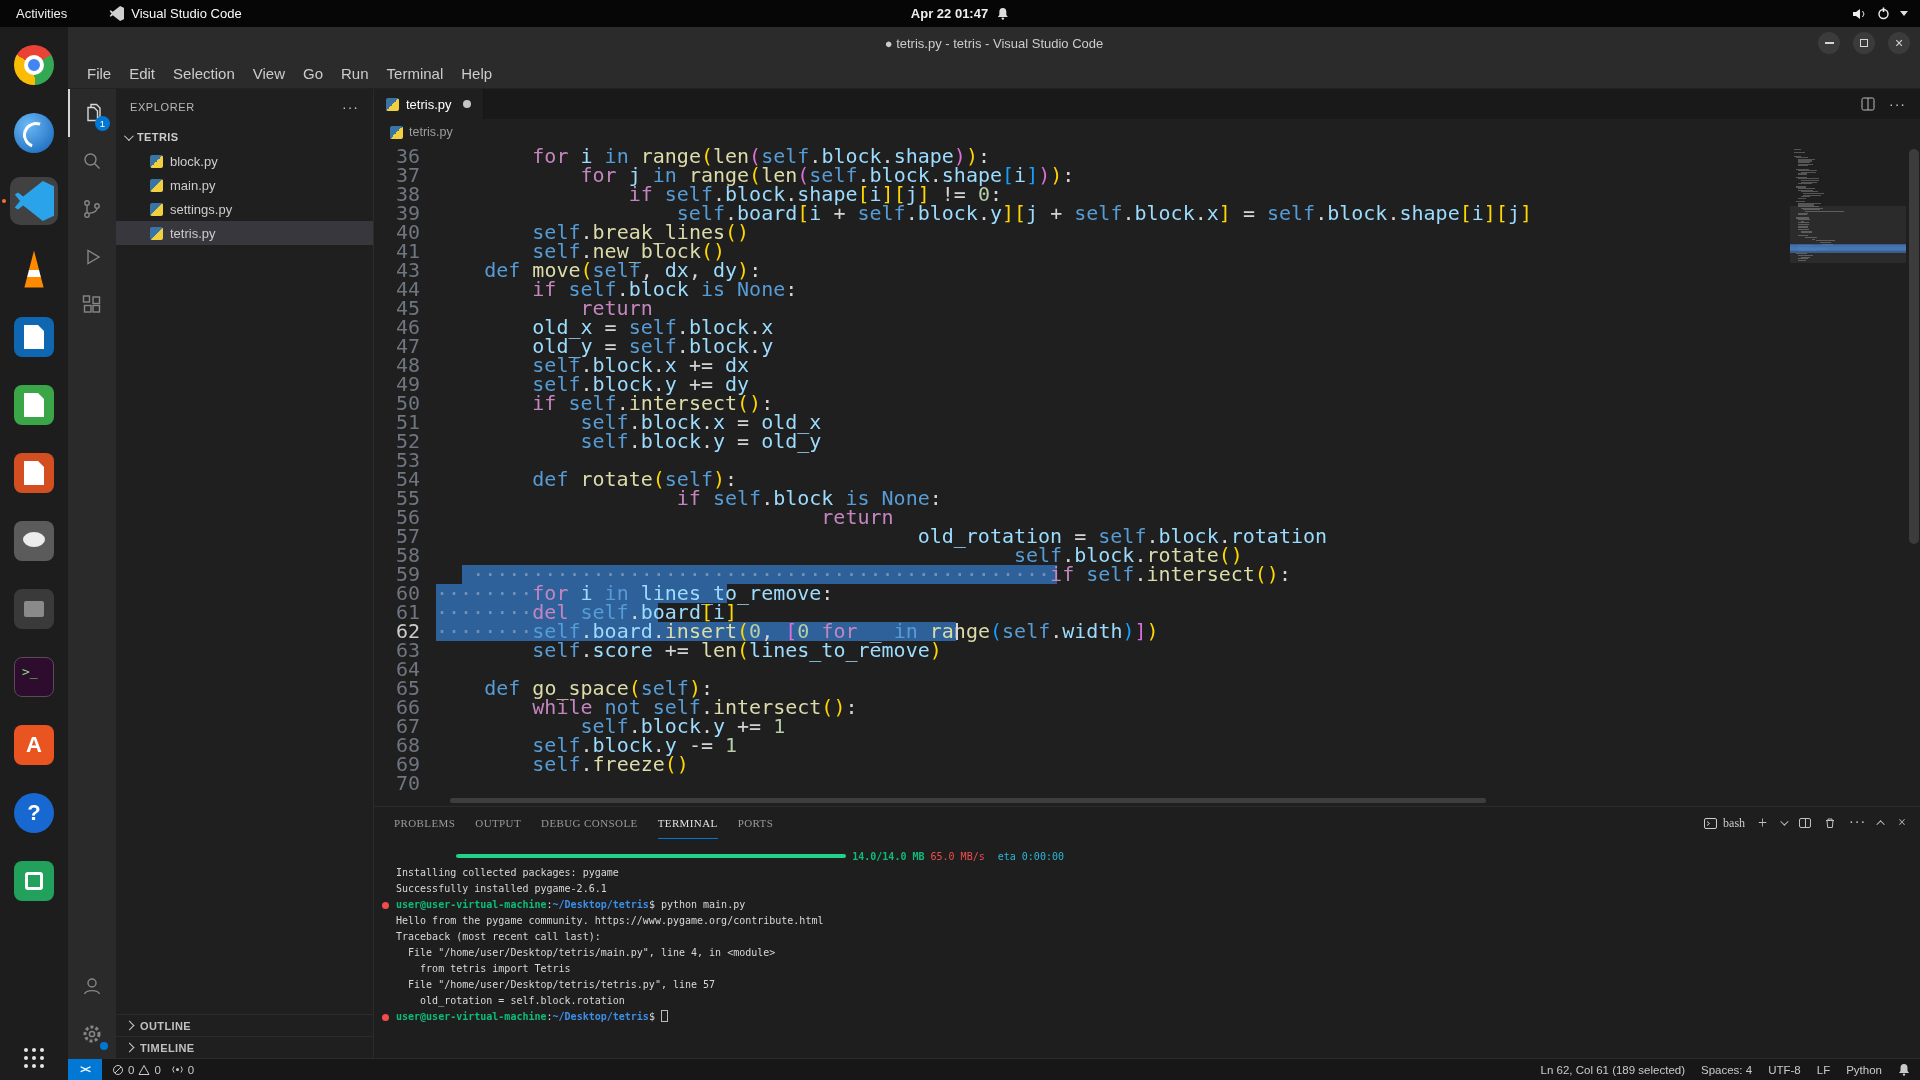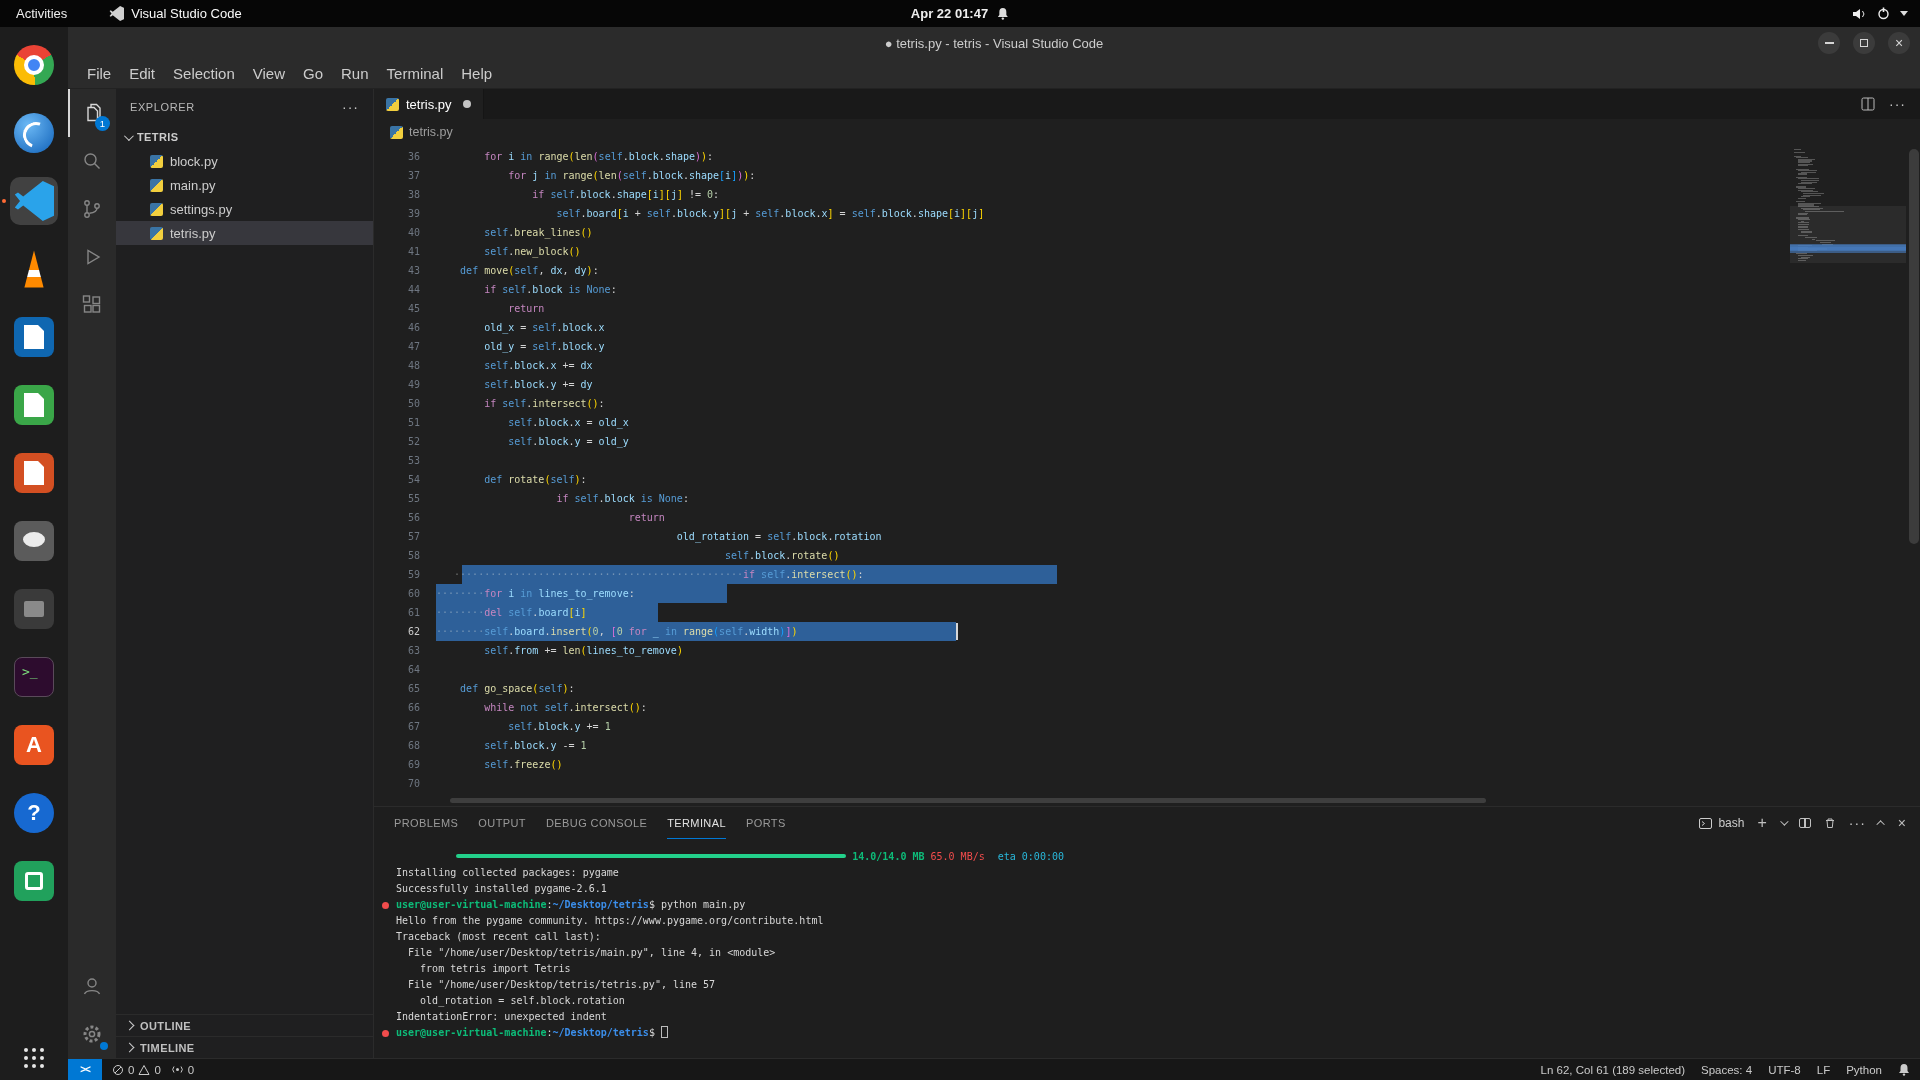--- a/index.html
+++ b/index.html
@@ -86,41 +86,41 @@
 
   
   #editor-col { flex:1 1 auto; display:flex; flex-direction:column; min-width:0; }
   #tabbar { height:30px; background:#191919; display:flex; align-items:stretch; flex:0 0 auto; }
   #tab-active { display:flex; align-items:center; gap:7px; padding:0 12px; background:#1f1f1f; color:#ffffff; font-size:13px; border-right:1px solid #151515; }
   .tab-dot { width:8px; height:8px; border-radius:50%; background:#c4c4c4; margin-left:4px; }
   #editor-actions { margin-left:auto; display:flex; align-items:center; gap:14px; padding-right:14px; color:#bbbbbb; }
   #breadcrumbs { height:26px; background:#1f1f1f; display:flex; align-items:center; gap:6px; padding-left:16px; color:#9d9d9d; font-size:12.5px; flex:0 0 auto; }
 
   
-  #editor { flex:1 1 auto; position:relative; background:#1f1f1f; overflow:hidden; font-family:"DejaVu Sans Mono",monospace; font-size:10px; }
+  #editor { flex:1 1 auto; position:relative; background:#1f1f1f; overflow:hidden; font-family:"DejaVu Sans Mono",monospace; font-size:20px; }
   #code-area { position:absolute; left:0; top:2px; right:130px; }
   .code-line { height:19px; line-height:19px; position:relative; white-space:pre; }
   .lnum { display:inline-block; width:46px; text-align:right; margin-right:16px; color:#6e7681; position:relative; z-index:2; }
   .lnum.active { color:#cccccc; }
   .ltxt { position:relative; z-index:2; }
   .sel { position:absolute; top:0; height:19px; background:#2e6099; z-index:1; }
   .caret { position:absolute; top:1px; width:2px; height:17px; background:#d7d7d7; z-index:3; }
   .tk-o { color:#d4d4d4; } .tk-p { color:#C586C0; } .tk-b { color:#569CD6; } .tk-v { color:#9CDCFE; }
   .tk-f { color:#DCDCAA; } .tk-n { color:#B5CEA8; } .tk-g1 { color:#FFD700; } .tk-g2 { color:#DA70D6; }
   .tk-g3 { color:#179FFF; } .tk-w { color:rgba(227,228,226,0.38); }
   #minimap { position:absolute; right:14px; top:0; bottom:0; width:116px; }
   .mm-line { position:absolute; height:1.1px; background:rgba(200,200,200,0.32); }
   .mm-sel { position:absolute; left:0; right:0; height:4.5px; background:rgba(62,118,190,0.6); }
   .mm-slider { position:absolute; left:0; right:0; top:61px; height:57px; background:rgba(255,255,255,0.055); }
   #vscroll { position:absolute; right:1px; top:4px; width:10px; height:395px; background:rgba(121,121,121,0.32); border-radius:5px; }
   #hscroll { position:absolute; bottom:3px; left:76px; width:1036px; height:5px; background:rgba(121,121,121,0.35); border-radius:3px; }
 
   
   #panel { height:252px; background:#1e1e1e; border-top:1px solid #2b2b2b; flex:0 0 auto; display:flex; flex-direction:column; }
-  #panel-header { height:32px; display:flex; align-items:center; position:relative; flex:0 0 auto; }
+  #panel-header { height:32px; display:flex; align-items:center; position:relative; flex:0 0 auto;font-family:Liberation Serif, serif; }
   #panel-tabs { display:flex; gap:20px; margin-left:20px; height:100%; align-items:stretch; }
   .panel-tab { display:flex; align-items:center; font-size:11px; letter-spacing:0.4px; color:#9a9a9a; border-bottom:1px solid transparent; }
   .panel-tab.active { color:#e2e2e2; border-bottom:1px solid #0078d4; }
   #panel-actions { position:absolute; right:14px; display:flex; align-items:center; gap:13px; color:#c0c0c0; font-size:14px; }
   .bash-item { display:flex; align-items:center; gap:6px; font-size:12px; color:#cccccc; }
   .chev-sm { width:6px; height:6px; border-right:1.3px solid #c0c0c0; border-bottom:1.3px solid #c0c0c0; display:inline-block; }
   .chev-sm.up { transform:rotate(-135deg) translateY(-2px); }
   .chev-sm.down { transform:rotate(45deg) translateY(-2px); }
   .split-ic { width:12px; height:10px; border:1.2px solid #c0c0c0; border-radius:2px; position:relative; }
   .split-ic::after { content:""; position:absolute; left:4.5px; top:0; bottom:0; width:1.2px; background:#c0c0c0; }
@@ -385,21 +385,21 @@
             <div class="code-line"><span class="lnum">53</span><span class="ltxt"></span></div>
             <div class="code-line"><span class="lnum">54</span><span class="ltxt"><span class="tk-o">        </span><span class="tk-b">def </span><span class="tk-f">rotate</span><span class="tk-g1">(</span><span class="tk-b">self</span><span class="tk-g1">)</span><span class="tk-o">:</span></span></div>
             <div class="code-line"><span class="lnum">55</span><span class="ltxt"><span class="tk-o">                    </span><span class="tk-p">if </span><span class="tk-b">self</span><span class="tk-o">.</span><span class="tk-v">block</span><span class="tk-b"> is </span><span class="tk-b">None</span><span class="tk-o">:</span></span></div>
             <div class="code-line"><span class="lnum">56</span><span class="ltxt"><span class="tk-o">                                </span><span class="tk-p">return</span></span></div>
             <div class="code-line"><span class="lnum">57</span><span class="ltxt"><span class="tk-o">                                        </span><span class="tk-v">old_rotation</span><span class="tk-o"> = </span><span class="tk-b">self</span><span class="tk-o">.</span><span class="tk-v">block</span><span class="tk-o">.</span><span class="tk-v">rotation</span></span></div>
             <div class="code-line"><span class="lnum">58</span><span class="ltxt"><span class="tk-o">                                                </span><span class="tk-b">self</span><span class="tk-o">.</span><span class="tk-v">block</span><span class="tk-o">.</span><span class="tk-f">rotate</span><span class="tk-g1">(</span><span class="tk-g1">)</span></span></div>
             <div class="code-line"><div class="sel" style="left: 88.01px; width: 594.762px;"></div><span class="lnum">59</span><span class="ltxt"><span class="tk-o">   </span><span class="tk-w">················································</span><span class="tk-p">if </span><span class="tk-b">self</span><span class="tk-o">.</span><span class="tk-f">intersect</span><span class="tk-g1">(</span><span class="tk-g1">)</span><span class="tk-o">:</span></span></div>
             <div class="code-line"><div class="sel" style="left: 62px; width: 291.312px;"></div><span class="lnum">60</span><span class="ltxt"><span class="tk-w">········</span><span class="tk-p">for </span><span class="tk-v">i </span><span class="tk-b">in </span><span class="tk-v">lines_to_remove</span><span class="tk-o">:</span></span></div>
             <div class="code-line"><div class="sel" style="left: 62px; width: 221.952px;"></div><span class="lnum">61</span><span class="ltxt"><span class="tk-w">········</span><span class="tk-p">del </span><span class="tk-b">self</span><span class="tk-o">.</span><span class="tk-v">board</span><span class="tk-g1">[</span><span class="tk-v">i</span><span class="tk-g1">]</span></span></div>
             <div class="code-line"><div class="sel" style="left: 62px; width: 520.2px;"></div><span class="lnum active">62</span><span class="ltxt"><span class="tk-w">········</span><span class="tk-b">self</span><span class="tk-o">.</span><span class="tk-v">board</span><span class="tk-o">.</span><span class="tk-f">insert</span><span class="tk-g1">(</span><span class="tk-n">0</span><span class="tk-o">, </span><span class="tk-g2">[</span><span class="tk-n">0</span><span class="tk-p"> for </span><span class="tk-v">_</span><span class="tk-b"> in </span><span class="tk-f">range</span><span class="tk-g3">(</span><span class="tk-b">self</span><span class="tk-o">.</span><span class="tk-v">width</span><span class="tk-g3">)</span><span class="tk-g2">]</span><span class="tk-g1">)</span></span><div class="caret" style="left: 582.2px;"></div></div>
-            <div class="code-line"><span class="lnum">63</span><span class="ltxt"><span class="tk-o">        </span><span class="tk-b">self</span><span class="tk-o">.</span><span class="tk-v">from</span><span class="tk-o"> += </span><span class="tk-f">len</span><span class="tk-g1">(</span><span class="tk-v">lines_to_remove</span><span class="tk-g1">)</span></span></div>
+            <div class="code-line"><span class="lnum">63</span><span class="ltxt"><span class="tk-o">        </span><span class="tk-b">self</span><span class="tk-o">.</span><span class="tk-v">score</span><span class="tk-o"> += </span><span class="tk-f">len</span><span class="tk-g1">(</span><span class="tk-v">lines_to_remove</span><span class="tk-g1">)</span></span></div>
             <div class="code-line"><span class="lnum">64</span><span class="ltxt"></span></div>
             <div class="code-line"><span class="lnum">65</span><span class="ltxt"><span class="tk-o">    </span><span class="tk-b">def </span><span class="tk-f">go_space</span><span class="tk-g1">(</span><span class="tk-b">self</span><span class="tk-g1">)</span><span class="tk-o">:</span></span></div>
             <div class="code-line"><span class="lnum">66</span><span class="ltxt"><span class="tk-o">        </span><span class="tk-p">while </span><span class="tk-b">not </span><span class="tk-b">self</span><span class="tk-o">.</span><span class="tk-f">intersect</span><span class="tk-g1">(</span><span class="tk-g1">)</span><span class="tk-o">:</span></span></div>
             <div class="code-line"><span class="lnum">67</span><span class="ltxt"><span class="tk-o">            </span><span class="tk-b">self</span><span class="tk-o">.</span><span class="tk-v">block</span><span class="tk-o">.</span><span class="tk-v">y</span><span class="tk-o"> += </span><span class="tk-n">1</span></span></div>
             <div class="code-line"><span class="lnum">68</span><span class="ltxt"><span class="tk-o">        </span><span class="tk-b">self</span><span class="tk-o">.</span><span class="tk-v">block</span><span class="tk-o">.</span><span class="tk-v">y</span><span class="tk-o"> -= </span><span class="tk-n">1</span></span></div>
             <div class="code-line"><span class="lnum">69</span><span class="ltxt"><span class="tk-o">        </span><span class="tk-b">self</span><span class="tk-o">.</span><span class="tk-f">freeze</span><span class="tk-g1">(</span><span class="tk-g1">)</span></span></div>
             <div class="code-line"><span class="lnum">70</span><span class="ltxt"></span></div>
           </div>
         <div id="minimap">
             <div class="mm-line" style="top: 4px; left: 4px; width: 7.15px;"></div>
@@ -505,21 +505,20 @@
               <div class="term-line"><span class="tt-t">          </span><span class="tt-bar"></span><span class="tt-g"> 14.0/14.0 MB</span><span class="tt-r"> 65.0 MB/s</span><span class="tt-c"> eta 0:00:00</span></div>
               <div class="term-line"><span class="tt-t">Installing collected packages: pygame</span></div>
               <div class="term-line"><span class="tt-t">Successfully installed pygame-2.6.1</span></div>
               <div class="term-line"><span class="deco-red"></span><span class="tt-g">user@user-virtual-machine</span><span class="tt-t">:</span><span class="tt-bl">~/Desktop/tetris</span><span class="tt-t">$ python main.py</span></div>
               <div class="term-line"><span class="tt-t">Hello from the pygame community. https://www.pygame.org/contribute.html</span></div>
               <div class="term-line"><span class="tt-t">Traceback (most recent call last):</span></div>
               <div class="term-line"><span class="tt-t">  File "/home/user/Desktop/tetris/main.py", line 4, in &lt;module&gt;</span></div>
               <div class="term-line"><span class="tt-t">    from tetris import Tetris</span></div>
               <div class="term-line"><span class="tt-t">  File "/home/user/Desktop/tetris/tetris.py", line 57</span></div>
               <div class="term-line"><span class="tt-t">    old_rotation = self.block.rotation</span></div>
-              <div class="term-line"><span class="tt-t">IndentationError: unexpected indent</span></div>
               <div class="term-line"><span class="deco-red"></span><span class="tt-g">user@user-virtual-machine</span><span class="tt-t">:</span><span class="tt-bl">~/Desktop/tetris</span><span class="tt-t">$ </span><span class="tt-cur"></span></div>
             </div>
         </div>
       </div>
     </div>
   </div>
 
   <div id="statusbar">
     <span id="remote-chip">&gt;&lt;</span>
     <span class="sb-item">

